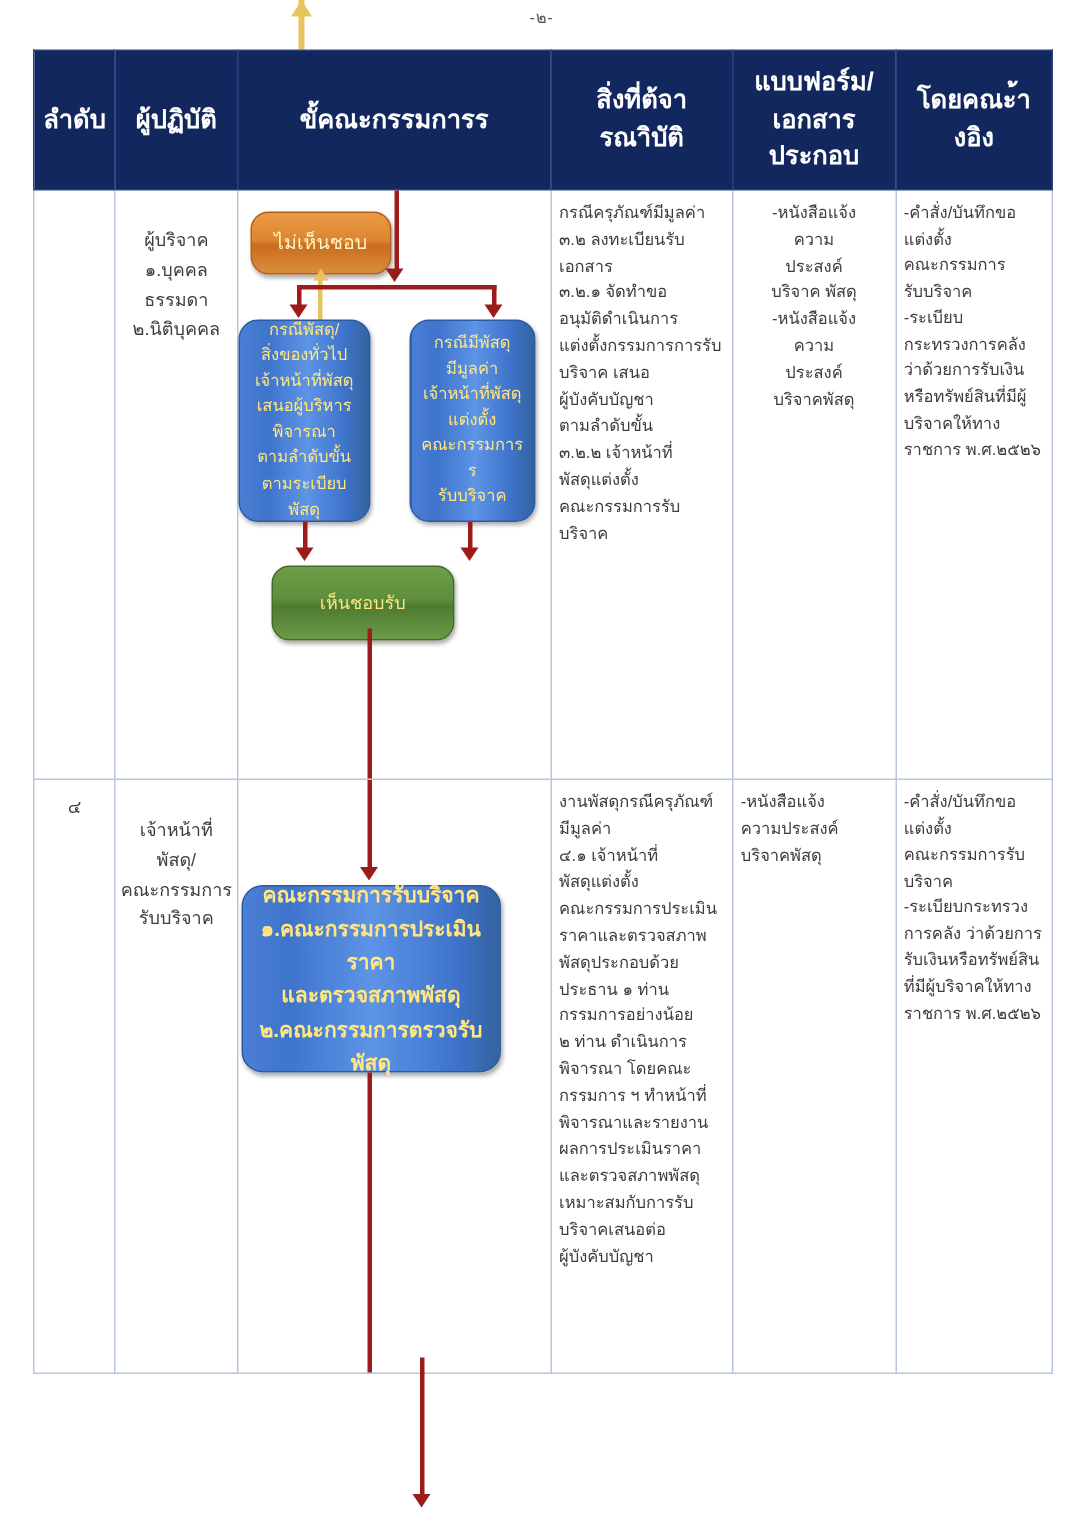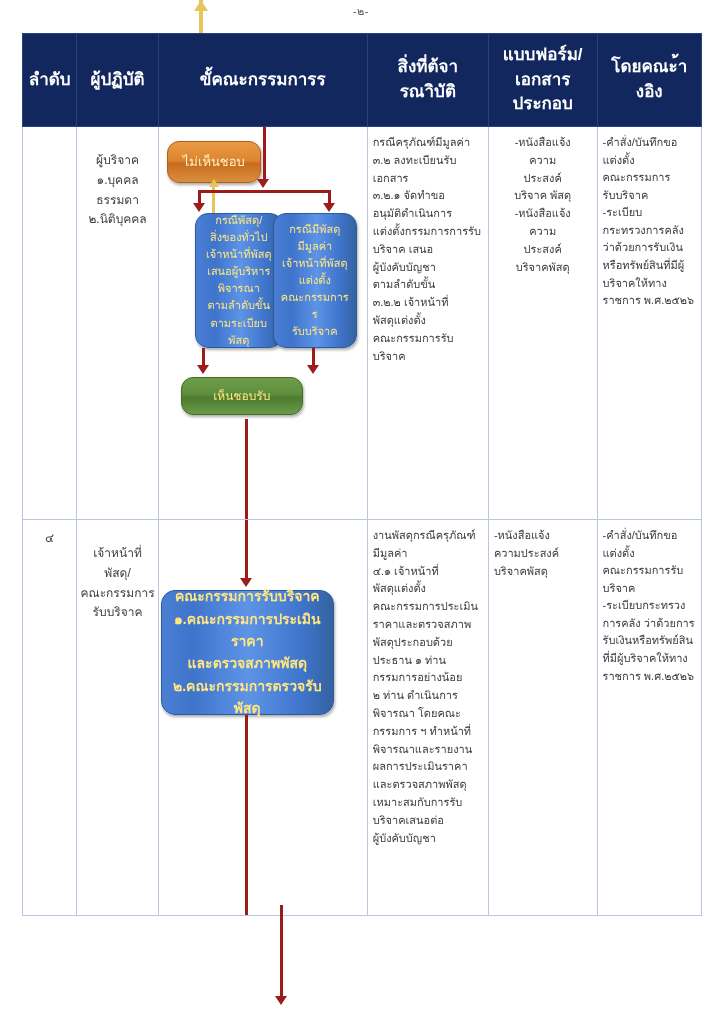--- a/index.html
+++ b/index.html
@@ -252,41 +252,41 @@
 
           <div class="vline" style="left:104px; top:0px; height:55px;"></div>
           <div class="arrow-down" style="left:98px; top:52px;"></div>
 
           <div class="hline" style="left:39px; top:63px; width:133px;"></div>
           <div class="vline" style="left:39px; top:63px; height:18px;"></div>
           <div class="vline" style="left:169px; top:63px; height:18px;"></div>
           <div class="arrow-down" style="left:34px; top:76px;"></div>
           <div class="arrow-down" style="left:164px; top:76px;"></div>
 
-          <div class="fbox fbox-blue" style="left:0px; top:86px; width:88px; height:135px;margin-left:36px;">กรณีพัสดุ/
+          <div class="fbox fbox-blue" style="left:0px; top:86px; width:88px; height:135px;">กรณีพัสดุ/
 สิ่งของทั่วไป
 เจ้าหน้าที่พัสดุ
 เสนอผู้บริหาร
 พิจารณา
 ตามลำดับขั้น
 ตามระเบียบ
 พัสดุ</div>
           <div class="fbox fbox-blue" style="left:114px; top:86px; width:84px; height:135px;">กรณีมีพัสดุ
 มีมูลค่า
 เจ้าหน้าที่พัสดุ
 แต่งตั้ง
 คณะกรรมการร
 รับบริจาค</div>
 
           <div class="vline" style="left:43px; top:221px; height:22px;"></div>
           <div class="arrow-down" style="left:38px; top:238px;"></div>
           <div class="vline" style="left:153px; top:221px; height:22px;"></div>
           <div class="arrow-down" style="left:148px; top:238px;"></div>
 
-          <div class="fbox fbox-green" style="left:22px; top:250px; width:122px; height:38px;">เห็นชอบรับ</div>
+          <div class="fbox fbox-green" style="left:22px; top:250px; width:122px; height:50px;">เห็นชอบรับ</div>
 
           <div class="vline" style="left:86px; top:292px; height:100px;"></div>
 
         </div>
       </td>
 
       <td>
         <div class="cell-pad body-txt t-left">กรณีครุภัณฑ์มีมูลค่า
 ๓.๒ ลงทะเบียนรับ
 เอกสาร

